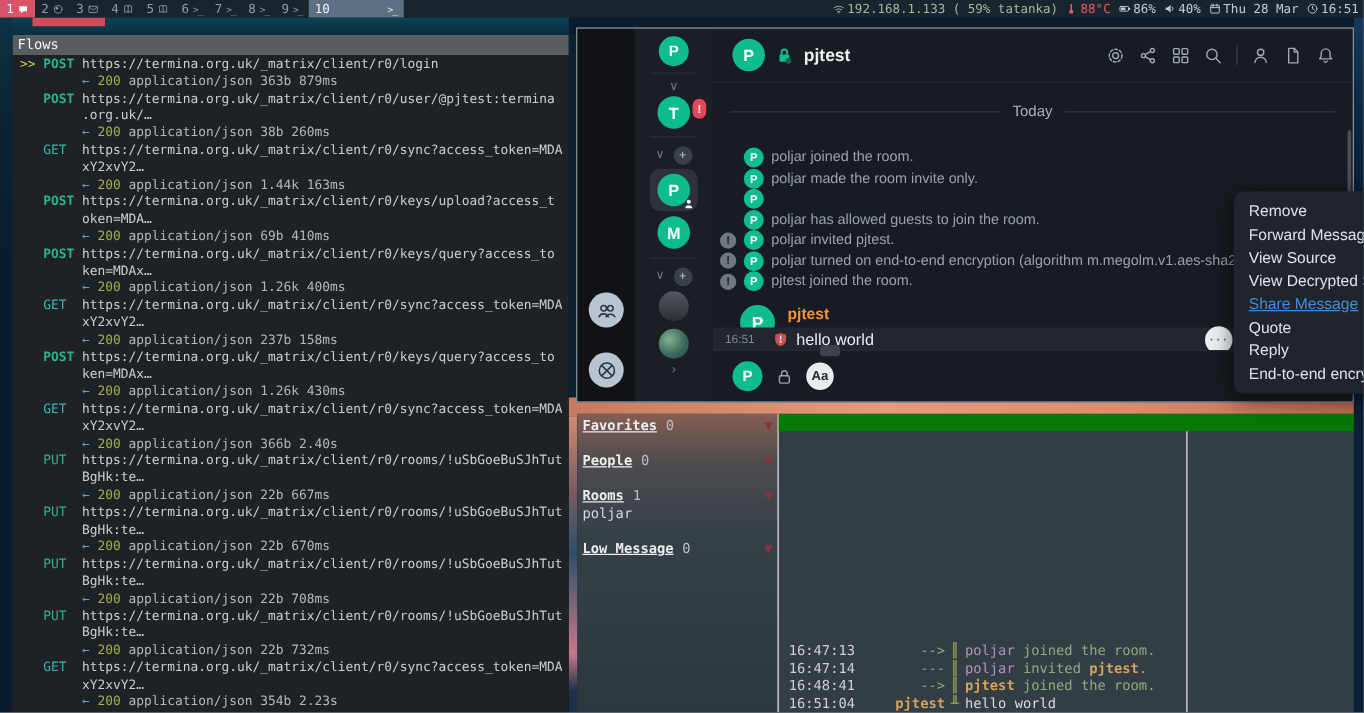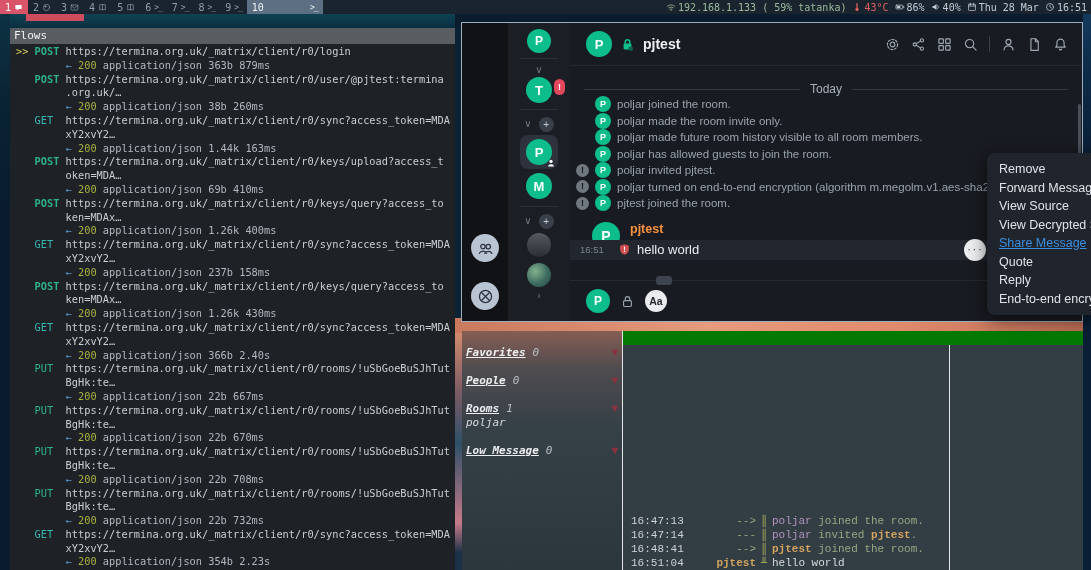--- a/index.html
+++ b/index.html
@@ -54,21 +54,21 @@
   .invite-wrap{position:relative;margin:1px 0;}
   .badge{position:absolute;right:-13px;top:2px;width:11px;height:16px;border-radius:6px;background:#e3475c;
     color:#fff;font-size:9px;font-weight:bold;display:flex;align-items:center;justify-content:center;}
   .chatcol{flex:1;display:flex;flex-direction:column;min-width:0;position:relative;background:#181b21;}
   .roomheader{height:42px;flex:none;display:flex;align-items:center;gap:8px;padding:0 14px 0 16px;border-bottom:1px solid #26292f;}
   .roomname{font-weight:bold;font-size:14px;color:#edf0f2;}
   #hicons{margin-left:auto;display:flex;align-items:center;gap:11px;color:#9fa9b3;}
   .hbtn{display:flex;cursor:pointer;}
   .hdiv{width:1px;height:16px;background:#3a3f46;}
   .timeline{flex:1;position:relative;overflow:hidden;}
-  .today{display:flex;align-items:center;gap:10px;margin:16px 14px 0 14px;}
+  .today{display:flex;align-items:center;gap:10px;margin:16px 14px 22px 14px;}
   .today .line{flex:1;height:1px;background:#33383f;}
   .today .txt{color:#a8b1ba;font-size:12px;}
   .ev{display:flex;align-items:center;gap:6px;height:16.5px;padding-left:6px;}
   .warn{width:13px;height:13px;border-radius:50%;background:#70787f;color:#14161a;font-size:9px;
     font-weight:bold;text-align:center;line-height:13px;flex:none;}
   .warn.hide{visibility:hidden;}
   .evav{width:16px;height:16px;border-radius:50%;background:#0dbd8b;color:#fff;font-size:9px;
     font-weight:bold;text-align:center;line-height:16px;flex:none;}
   .evtx{color:#99a3ad;font-size:11.5px;white-space:nowrap;}
   .msggroup{margin-top:10px;position:relative;}
@@ -90,36 +90,36 @@
     font-weight:bold;display:flex;align-items:center;justify-content:center;margin-right:88px;}
   
   .ctxmenu{position:absolute;left:987px;top:153px;width:99px;background:#1f242d;border-radius:8px 0 0 8px;
     box-shadow:0 4px 18px rgba(0,0,0,.6);padding:7px 0 7px 12px;overflow:hidden;z-index:5;
     font-family:"Liberation Sans",sans-serif;}
   .mi{font-size:12.5px;line-height:18.5px;color:#dfe3e7;white-space:nowrap;cursor:pointer;}
   .mi.hl{color:#3b8fdf;text-decoration:underline;}
   
   .gomuks{position:absolute;left:462px;top:331px;width:621px;height:239px;background:#333d44;
     font-size:11px;line-height:14px;color:#d8dbdd;overflow:hidden;z-index:1;}
-  .gk-side{position:absolute;left:0;top:0;width:160px;height:100%;padding:15px 4px;box-sizing:border-box;
+  .gk-side{position:absolute;left:0;top:0;width:160px;height:100%;padding:3px 4px;box-sizing:border-box;
     background:linear-gradient(180deg,rgba(205,115,88,.50),rgba(130,95,90,.26) 40px,rgba(52,64,72,0) 95px),
-               linear-gradient(180deg,#3d474e,#2c363d);font-style:italic;}
+               linear-gradient(180deg,#3d474e,#2c363d);}
   .gsec{margin-bottom:14px;}
   .gsrow{display:flex;align-items:center;}
   .gslabel{font-weight:bold;text-decoration:underline;color:#eceef0;}
   .gscount{color:#b9bec3;margin-left:7px;}
   .gstri{margin-left:auto;color:#8c3140;}
   .gitem{color:#d8dbdd;}
   .gk-vline{position:absolute;left:160px;top:0;width:1px;height:100%;background:#e4e6e7;}
   .gk-chat{position:absolute;left:161px;top:0;right:0;bottom:0;}
   .gk-green{height:14px;background:#047a04;}
   .gk-notice{position:absolute;left:0;top:14px;width:326px;overflow:hidden;white-space:nowrap;
     color:#8aa78a;padding-left:147px;box-sizing:border-box;}
   .gk-inline{position:absolute;left:326px;top:14px;bottom:0;width:1px;background:#e4e6e7;}
-  #gkmsgs{position:absolute;bottom:0;left:0;width:326px;font-family:Liberation Mono, monospace;}
+  #gkmsgs{position:absolute;bottom:0;left:0;width:326px;}
   .gm{display:flex;padding-left:8px;white-space:pre;}
   .gtime{width:68px;flex:none;color:#ccd1d5;}
   .gsender{width:57px;flex:none;text-align:right;}
   .gsender.arrow{color:#93a883;}
   .gsender.yellow{color:#d2a35f;font-weight:bold;}
   .gbar{width:16px;flex:none;text-align:center;color:#abb15c;}
   .c-purple{color:#b392c2;}
   .c-green{color:#93a883;}
   .c-yellow{color:#d2a35f;font-weight:bold;}
   .c-white{color:#d8dbdd;}
@@ -216,21 +216,21 @@
           </span>
         <span>192.168.1.133 ( 59% tatanka)</span>
       </span>
       <span class="seg temp">
         <span class="ic">
             <svg width="10" height="10" viewBox="0 0 16 16" fill="none" stroke="currentColor" stroke-width="1.2" stroke-linecap="round" stroke-linejoin="round">
               <path d="M8,2.5v7" stroke-width="2"></path>
               <circle cx="8" cy="11.8" r="2.6" fill="currentColor" stroke="none"></circle>
             </svg>
           </span>
-        <span>43°C</span>
+        <span>88°C</span>
       </span>
       <span class="seg">
         <span class="ic">
             <svg width="10" height="10" viewBox="0 0 16 16" fill="none" stroke="currentColor" stroke-width="1.2" stroke-linecap="round" stroke-linejoin="round">
               <rect x="1.5" y="5" width="11" height="6" rx="1"></rect>
               <rect x="13" y="6.8" width="1.8" height="2.4" fill="currentColor" stroke="none"></rect>
               <rect x="3" y="6.3" width="5.5" height="3.4" fill="currentColor" stroke="none"></rect>
             </svg>
           </span>
         <span>86%</span>
@@ -413,21 +413,20 @@
               <span class="evtx">poljar joined the room.</span>
             </div>
             <div class="ev">
               <span class="warn hide">!</span>
               <span class="evav">P</span>
               <span class="evtx">poljar made the room invite only.</span>
             </div>
             <div class="ev">
               <span class="warn hide">!</span>
               <span class="evav">P</span>
-              <span class="evtx">poljar made future room history visible to all room members.</span>
             </div>
             <div class="ev">
               <span class="warn hide">!</span>
               <span class="evav">P</span>
               <span class="evtx">poljar has allowed guests to join the room.</span>
             </div>
             <div class="ev">
               <span class="warn">!</span>
               <span class="evav">P</span>
               <span class="evtx">poljar invited pjtest.</span>

